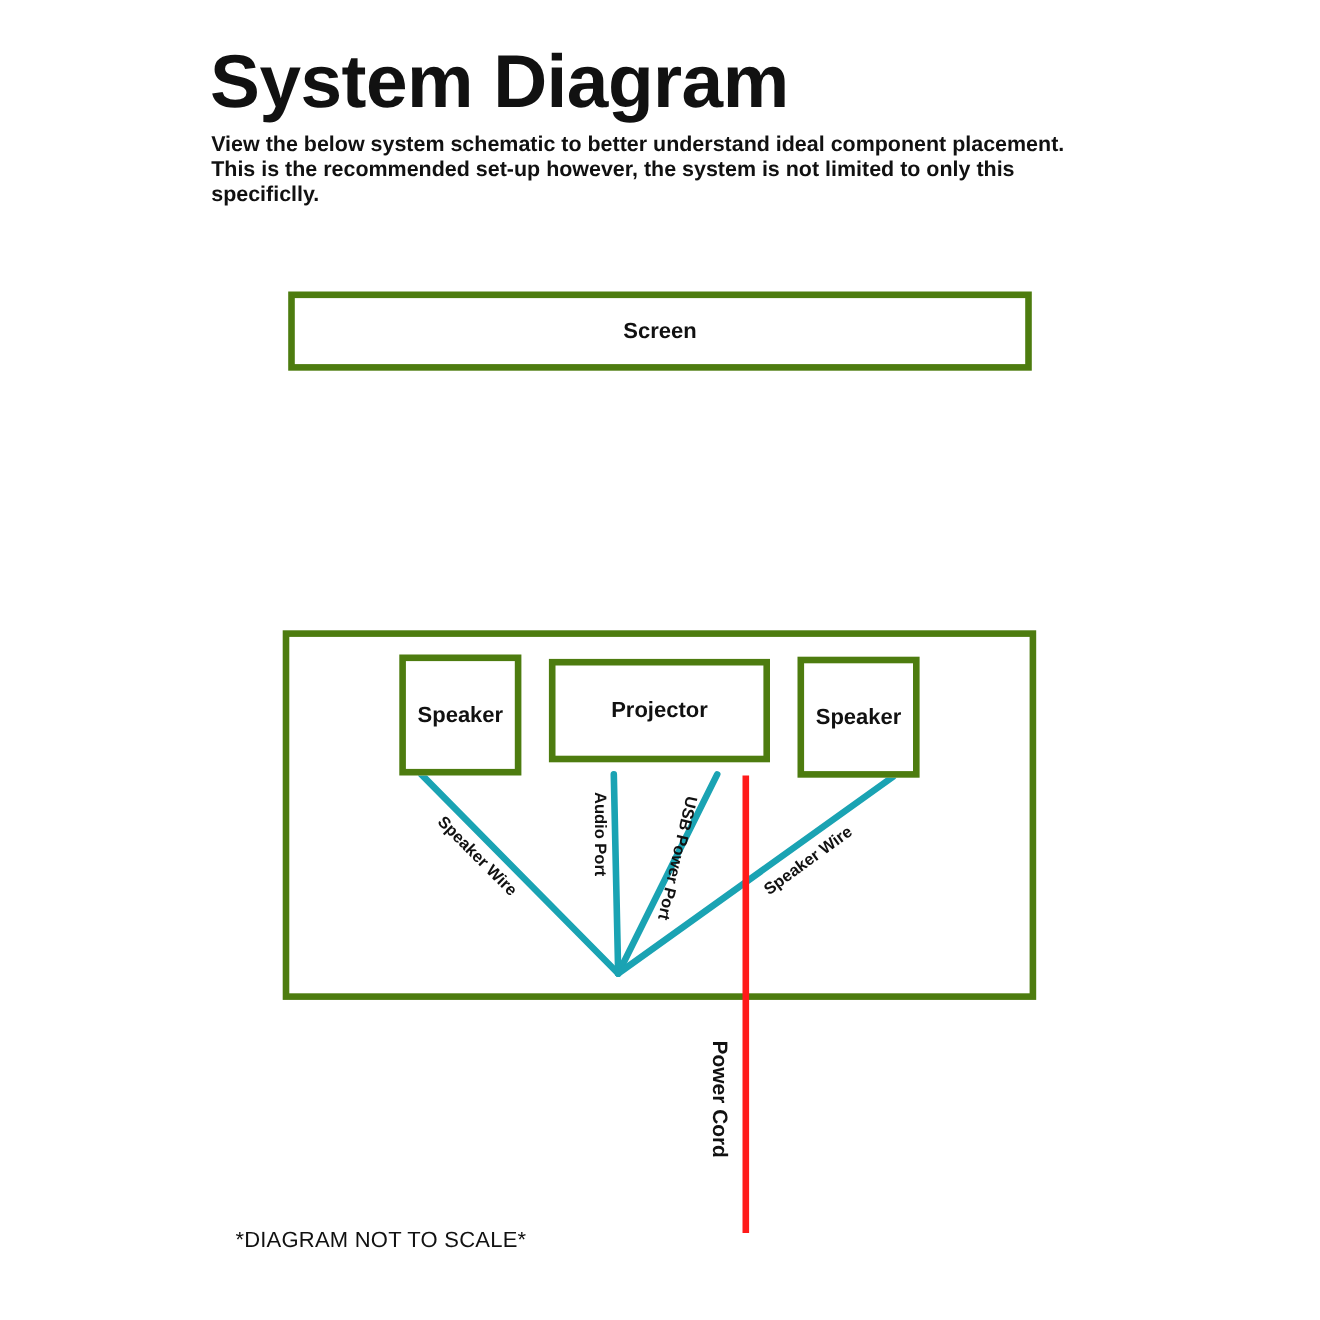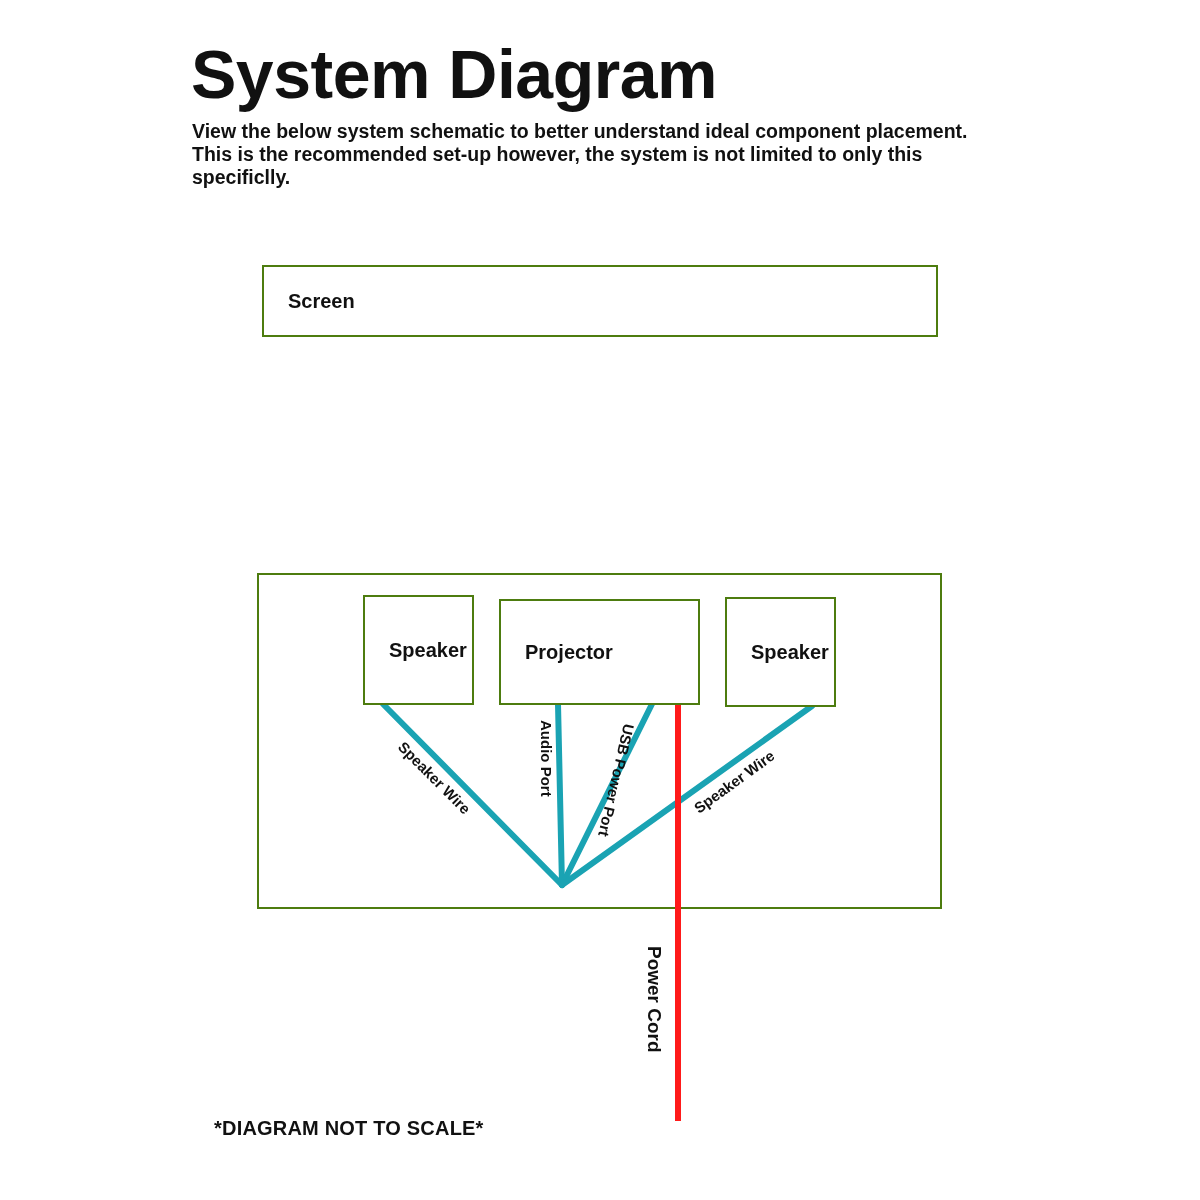--- a/index.html
+++ b/index.html
@@ -2,32 +2,32 @@
 <html><head>
 <meta charset="utf-8">
 <style>
   html, body { margin: 0; padding: 0; background: #ffffff; }
   body { width: 1200px; height: 1200px; position: relative; overflow: hidden;
          font-family: "Liberation Sans", "DejaVu Sans", sans-serif; color: #111111; }
   .title { position: absolute; left: 191px; top: 40px; margin: 0;
            font-size: 68px; font-weight: 700; letter-spacing: -0.5px; line-height: 1; }
   .intro { position: absolute; left: 192px; top: 120px; width: 820px; margin: 0;
            font-size: 19.5px; font-weight: 700; line-height: 23px; }
-  .box { position: absolute; box-sizing: border-box; border: 2px solid #4d7c0f; background: #ffffff;
-         display: flex; align-items: center; justify-content: flex-start; padding-left: 24px; }
+  .box { position: absolute; box-sizing: border-box; border: 6px solid #4d7c0f; background: #ffffff;
+         display: flex; align-items: center; justify-content: center; }
   .box-label { font-size: 20px; font-weight: 700; }
   .screen { left: 262px; top: 265px; width: 676px; height: 72px; }
   .outer { left: 257px; top: 573px; width: 685px; height: 336px; background: transparent; }
   .spk-left { left: 363px; top: 595px; width: 111px; height: 110px; z-index: 3; }
-  .projector { left: 499px; top: 599px; width: 201px; height: 106px; z-index: 3; }
+  .projector { left: 499px; top: 599px; width: 201px; height: 94px; z-index: 3; }
   .spk-right { left: 725px; top: 597px; width: 111px; height: 110px; z-index: 3; }
   svg.wires { position: absolute; left: 0; top: 0; z-index: 2; }
   .wire-label { font-family: "Liberation Sans", "DejaVu Sans", sans-serif; font-weight: 700; fill: #111111; }
   .footnote { position: absolute; left: 214px; top: 1117px; margin: 0;
-              font-size: 20px; font-weight: 700; letter-spacing: 0.2px; }
+              font-size: 20px; font-weight: 400; letter-spacing: 0.2px; }
 </style>
 </head>
 <body>
 
 <h1 class="title">System Diagram</h1>
 <p class="intro">View the below system schematic to better understand ideal component placement. This is the recommended set-up however, the system is not limited to only this specificlly.</p>
 
 <div class="box screen">
   <span class="box-label">Screen</span>
 </div>

